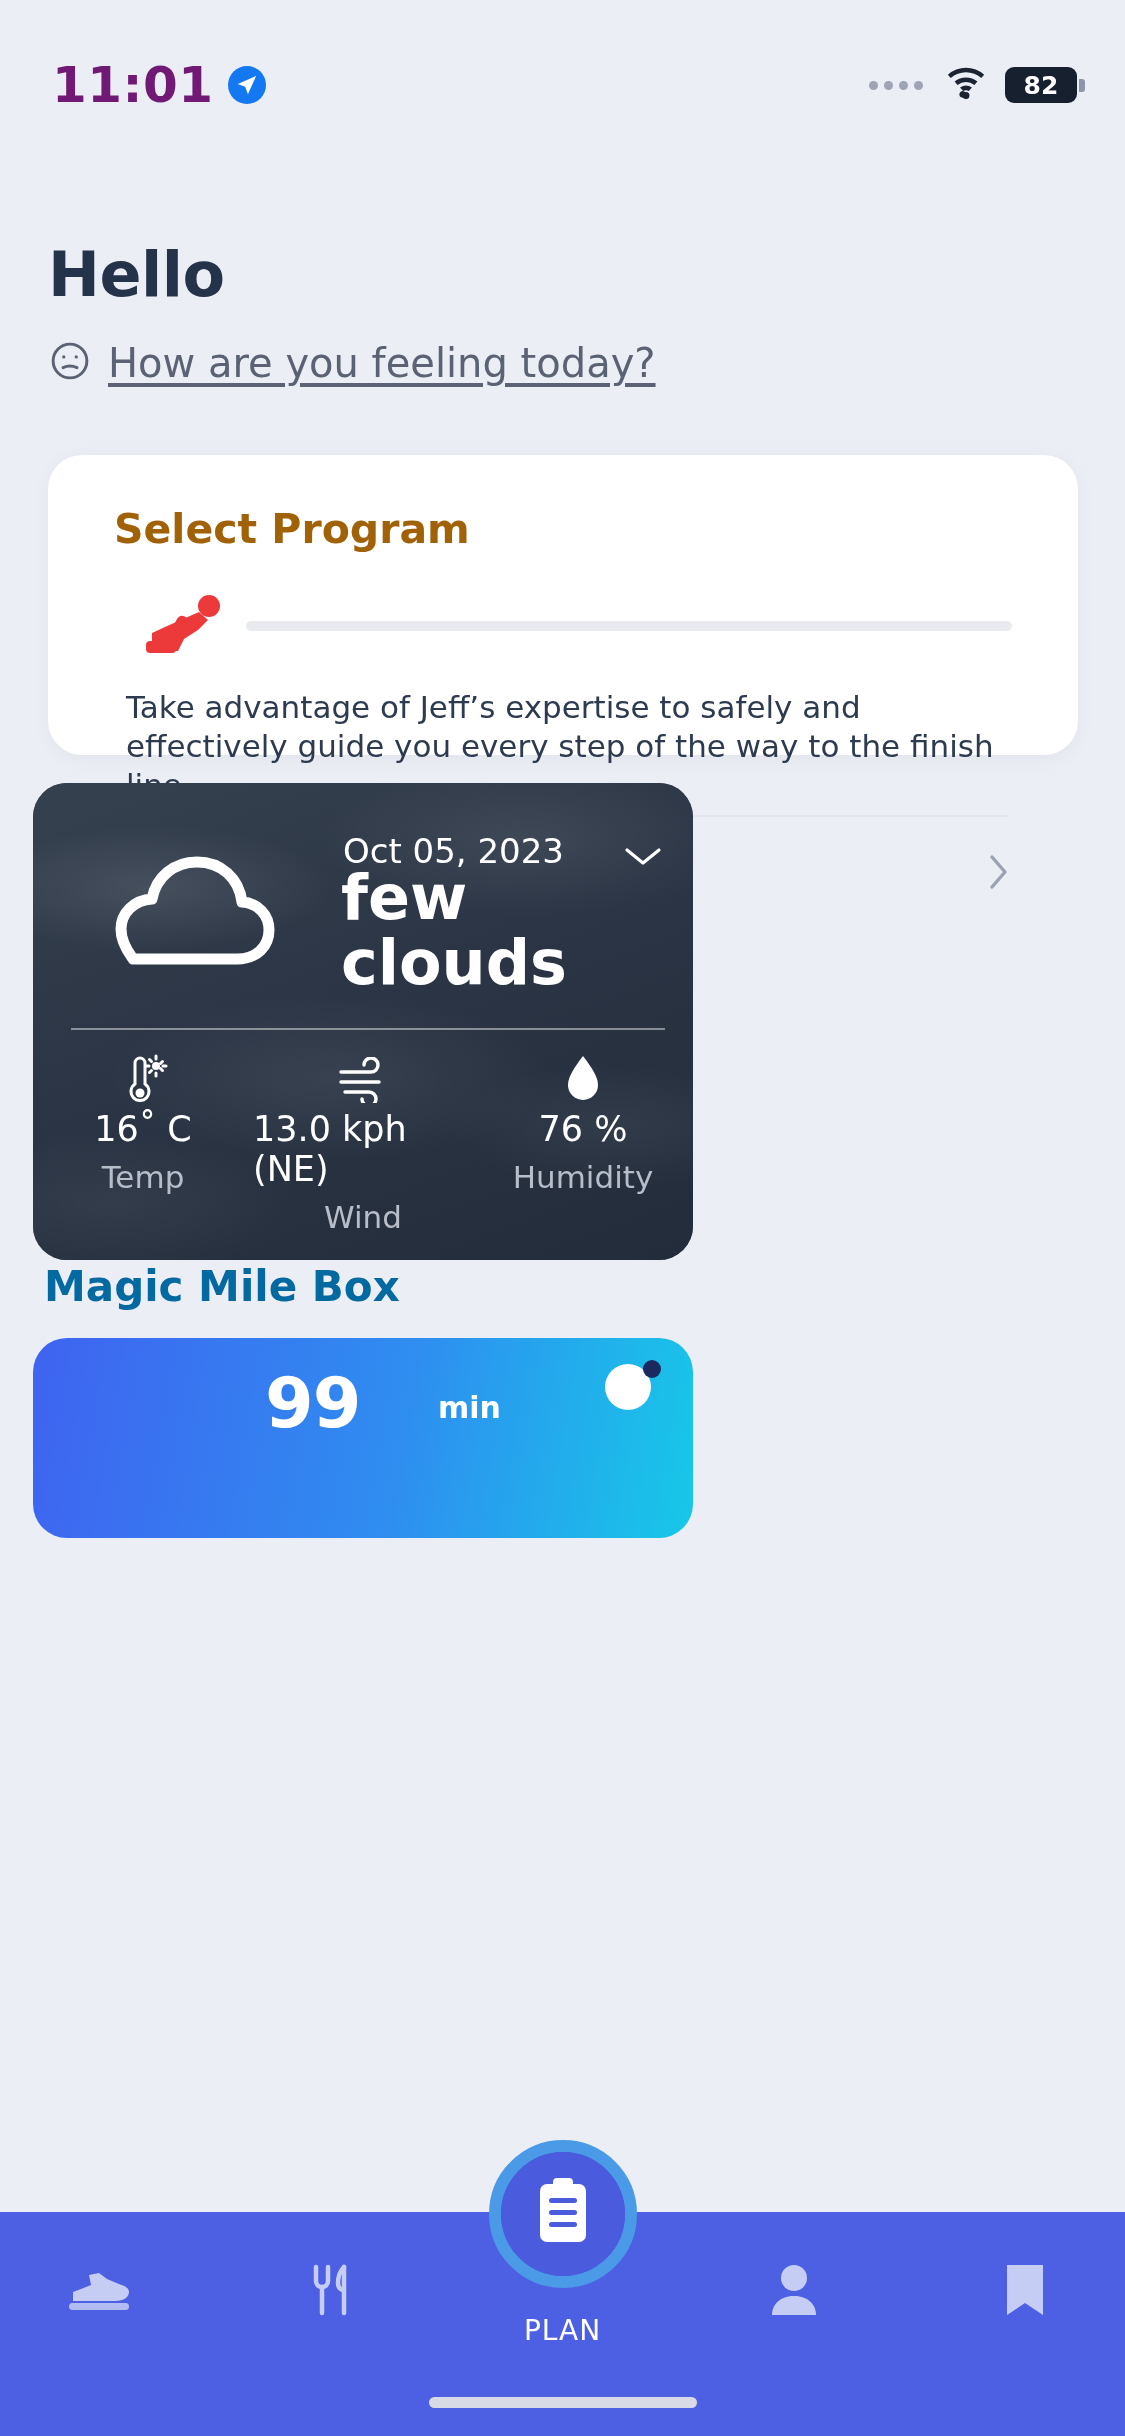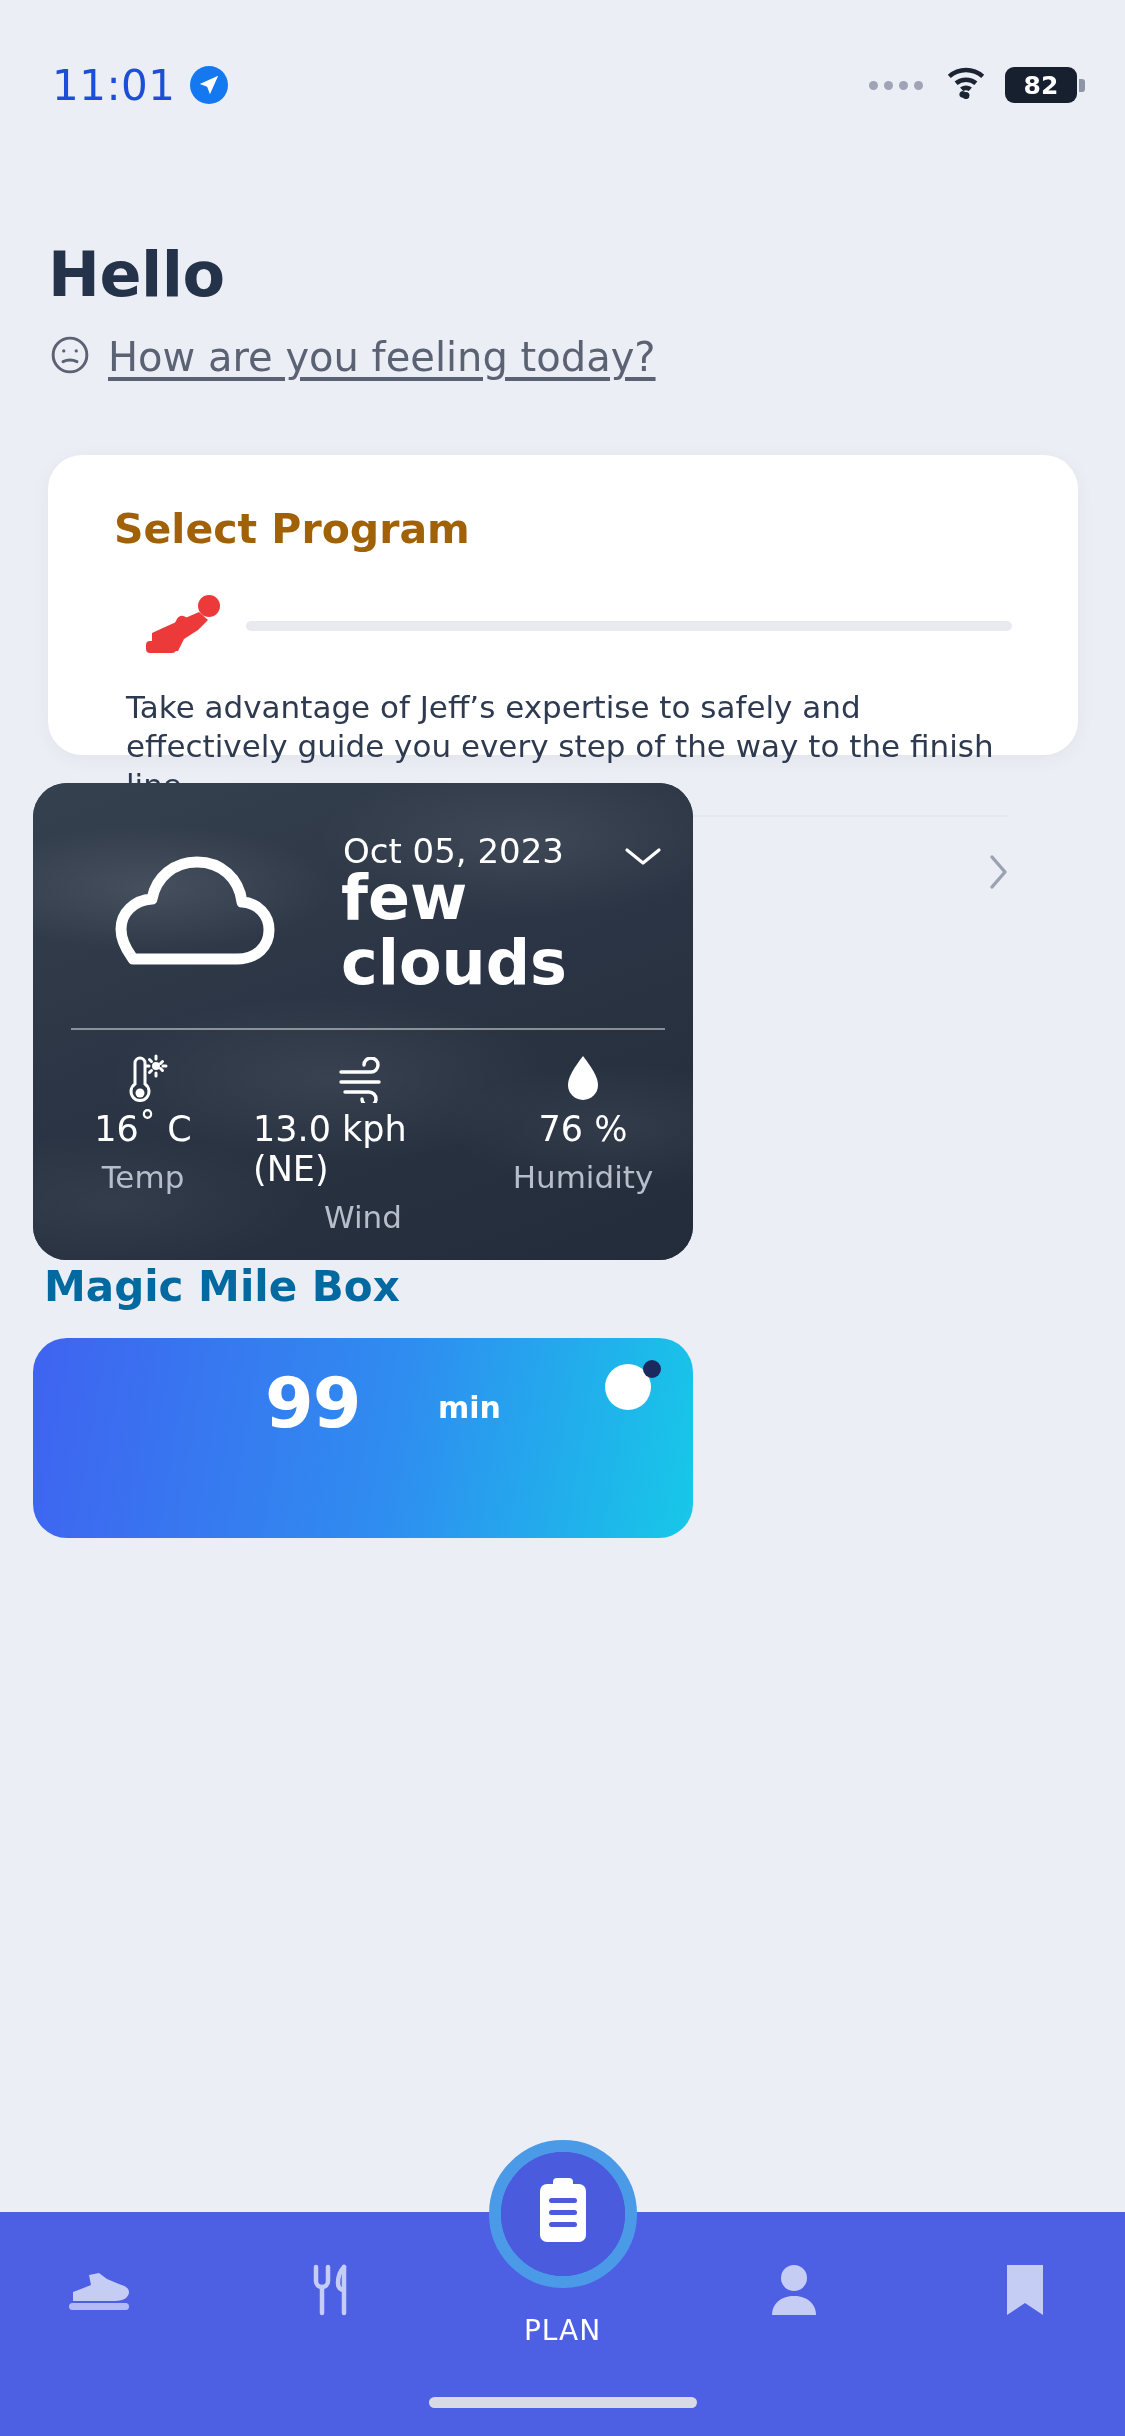--- a/index.html
+++ b/index.html
@@ -27,23 +27,23 @@
     align-items: center;
     justify-content: space-between;
     padding: 40px 48px 0 52px;
   }
   .status-left {
     display: flex;
     align-items: center;
     gap: 14px;
   }
   .status-time {
-    font-size: 42px;
-    font-weight: normal;
-    color: #1d4ed8;
+    font-size: 50px;
+    font-weight: bold;
+    color: #701a75;
     letter-spacing: 0.5px;
   }
   .loc-icon {
     width: 38px; height: 38px;
     border-radius: 50%;
     background: #1479f0;
     display: flex;
     align-items: center;
     justify-content: center;
   }
@@ -94,21 +94,21 @@
   .hello {
     font-size: 62px;
     font-weight: bold;
     color: #24324a;
     letter-spacing: -0.5px;
   }
   .feeling-row {
     display: flex;
     align-items: center;
     gap: 16px;
-    margin-top: 22px;
+    margin-top: 28px;
   }
   .face-icon { display: block; }
   .feeling-link {
     font-size: 40px;
     color: #5a6274;
     text-decoration: underline;
     text-underline-offset: 6px;
   }
 
   

